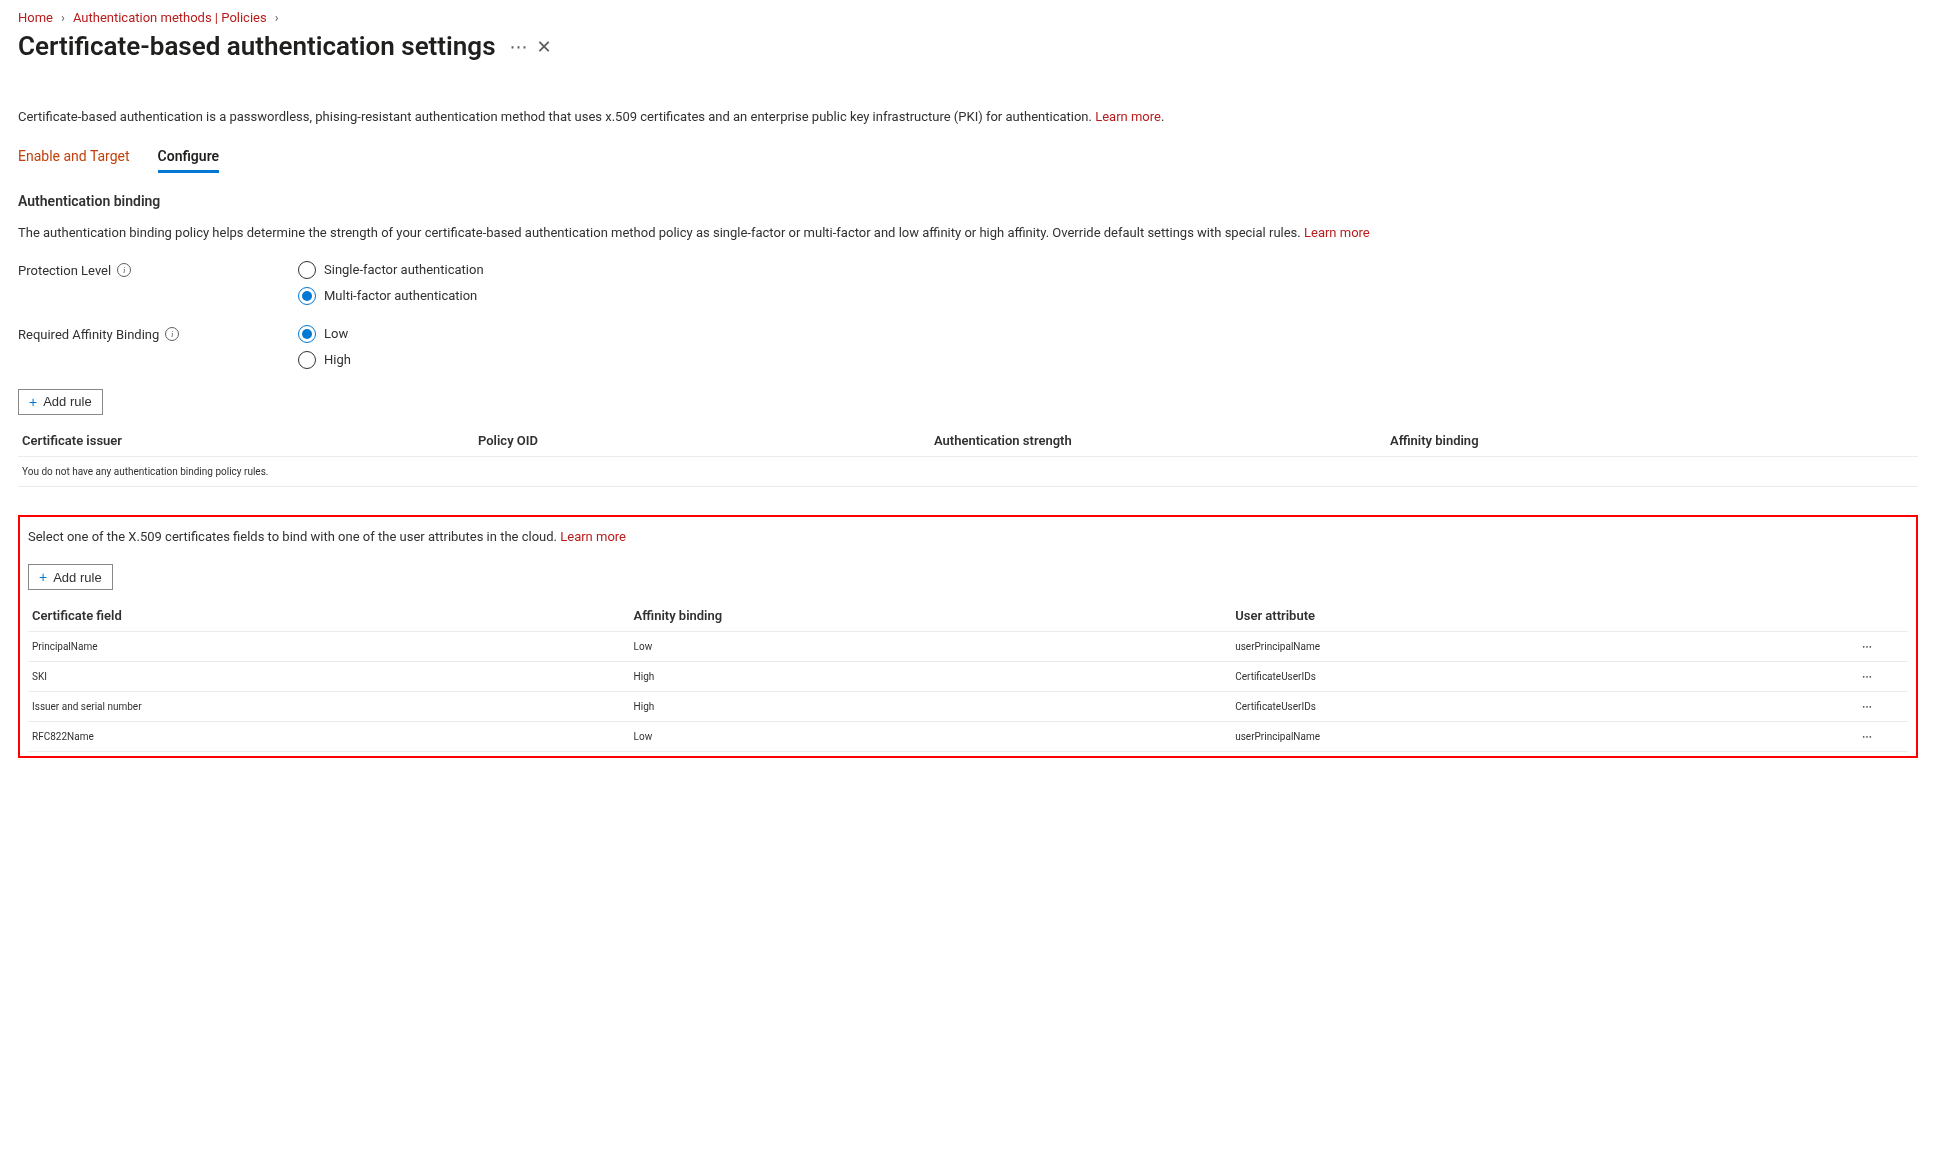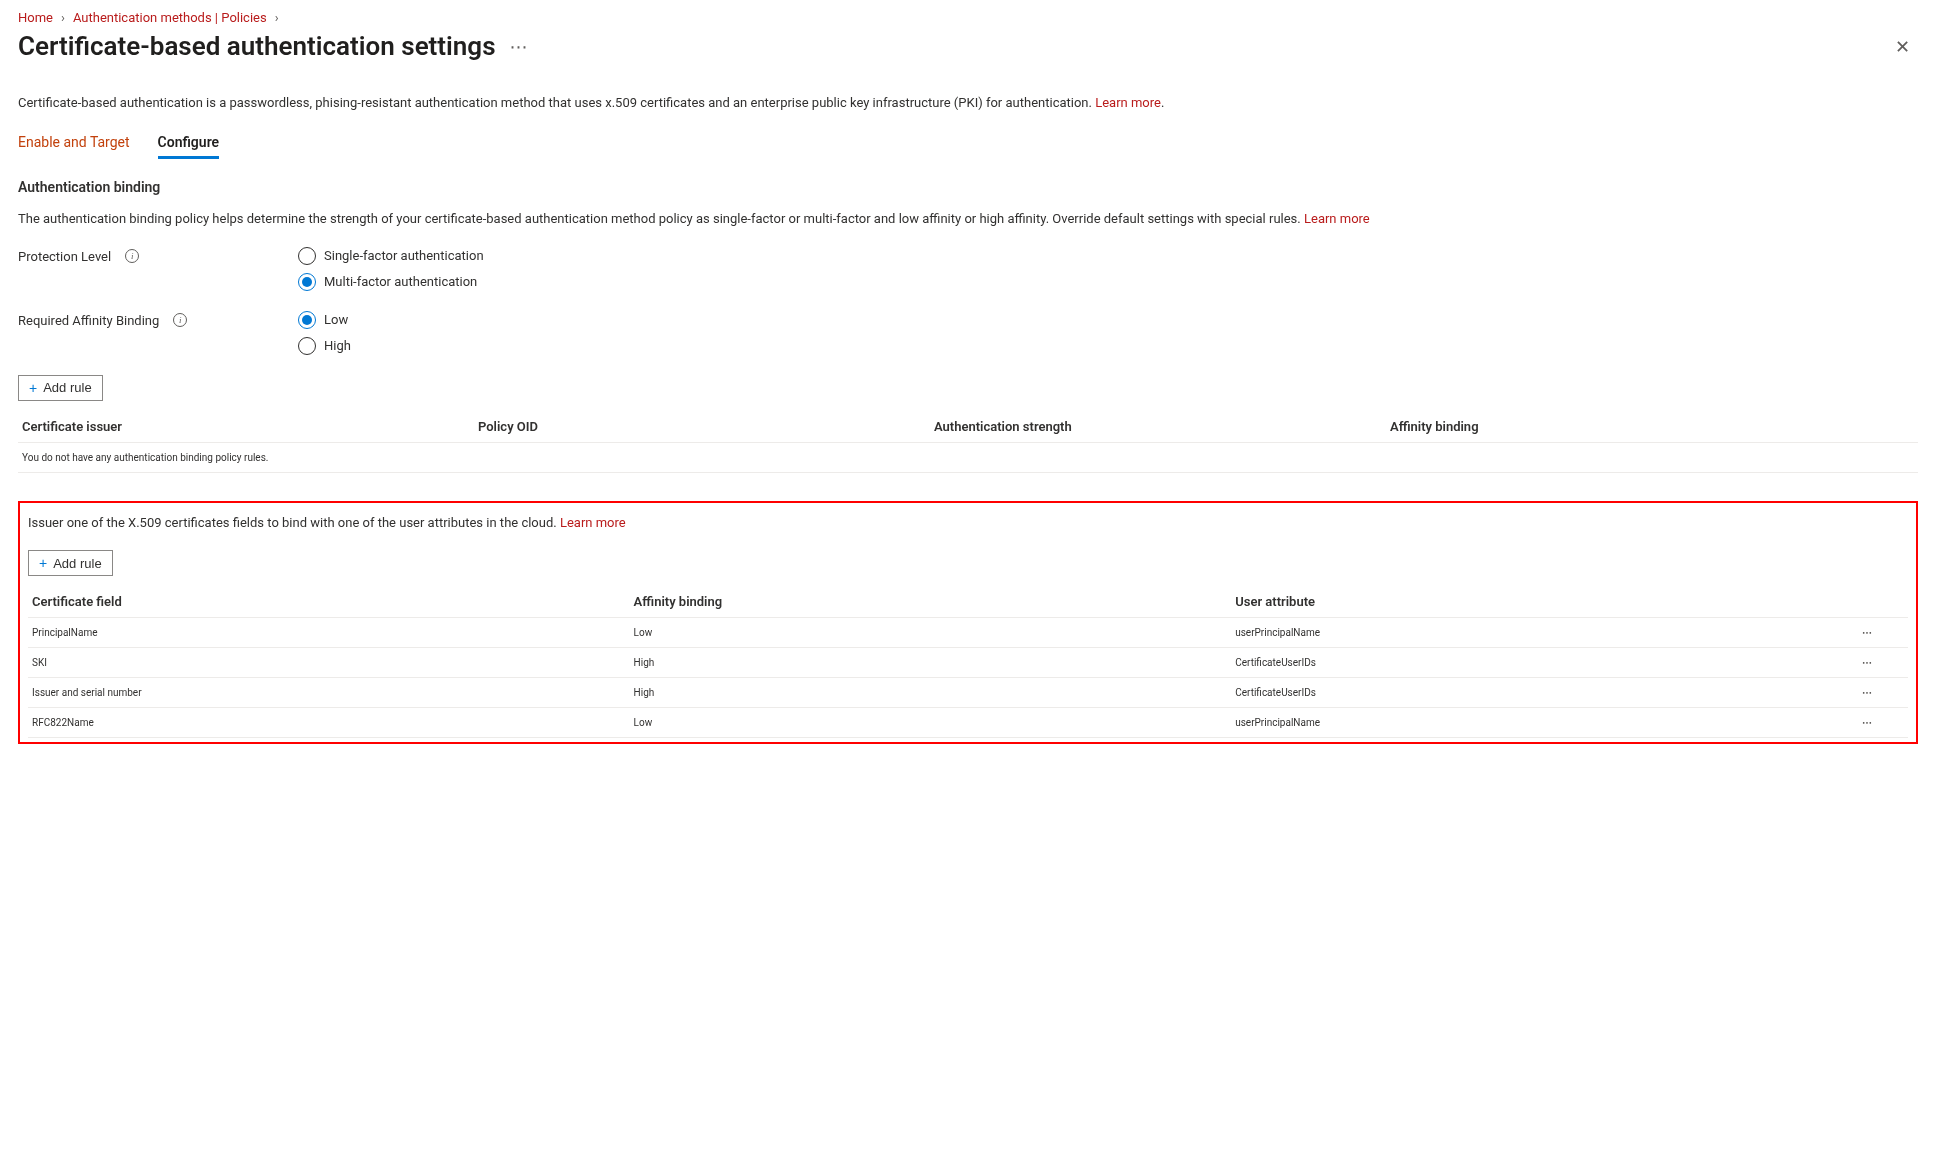--- a/index.html
+++ b/index.html
@@ -26,22 +26,21 @@
       font-size: 13px;
       color: #0078d4;
       margin-bottom: 6px;
     }
     .breadcrumb span.sep {
       color: #605e5c;
     }
     .title-row {
       display: flex;
       align-items: center;
-      justify-content: space-between;
-      margin-bottom: 34px;
+      margin-bottom: 48px;
     }
     .title-left {
       display: flex;
       align-items: center;
       gap: 14px;
     }
     h1.page-title {
       font-size: 26px;
       font-weight: 600;
       color: #201f1e;
@@ -96,21 +95,21 @@
       display: flex;
       align-items: flex-start;
       margin-bottom: 20px;
     }
     .form-label {
       width: 280px;
       font-size: 13px;
       color: #323130;
       display: flex;
       align-items: flex-start;
-      gap: 14px;
+      gap: 6px;
       padding-top: 2px;
     }
     .info-icon {
       display: inline-flex;
       align-items: center;
       justify-content: center;
       width: 14px;
       height: 14px;
       border: 1px solid #605e5c;
       border-radius: 50%;
@@ -317,21 +316,21 @@
     <tbody>
       <tr>
         <td colspan="4" class="empty-row">You do not have any authentication binding policy rules.</td>
       </tr>
     </tbody>
   </table>
 </div>
 
 <div class="highlight-box">
   <p class="section-desc">
-    <span>Issuer one of the X.509 certificates fields to bind with one of the user attributes in the cloud.  </span>
+    <span>Select one of the X.509 certificates fields to bind with one of the user attributes in the cloud.  </span>
     <a class="link">Learn more</a>
   </p>
 
   <button class="btn">
     <span class="plus">+</span>
     <span>Add rule</span>
   </button>
 
   <table class="table">
     <thead>

